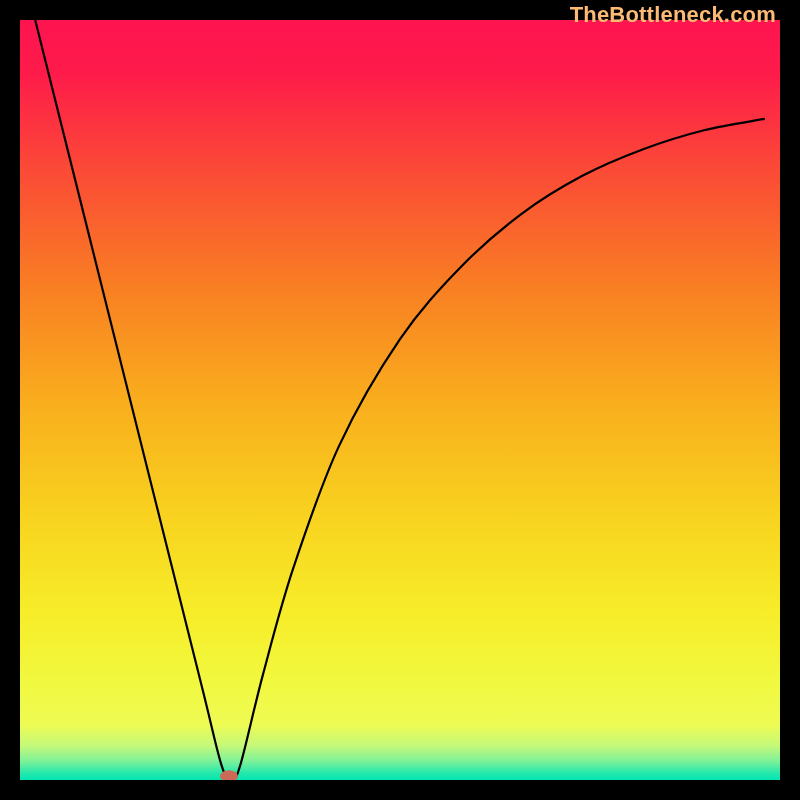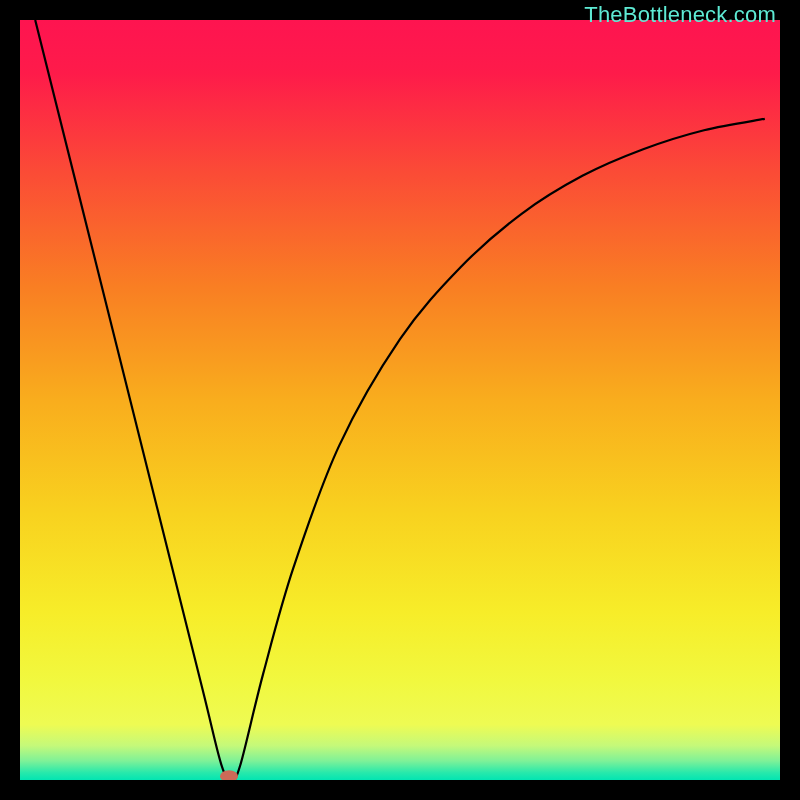--- a/index.html
+++ b/index.html
@@ -23,23 +23,23 @@
     position: absolute;
     left: 0;
     top: 0;
     width: 760px;
     height: 760px;
   }
   .watermark {
     position: absolute;
     top: 2px;
     right: 24px;
-    color: #5eead4;
+    color: #fdba74;
     font-size: 22px;
-    font-weight: 400;
+    font-weight: 700;
     letter-spacing: 0.2px;
   }
   svg { display: block; }
 </style>
 </head>
 <body>
 
 <div class="frame">
   <svg class="plot-area" width="760" height="760" viewBox="0 0 760 760">
     <defs>

